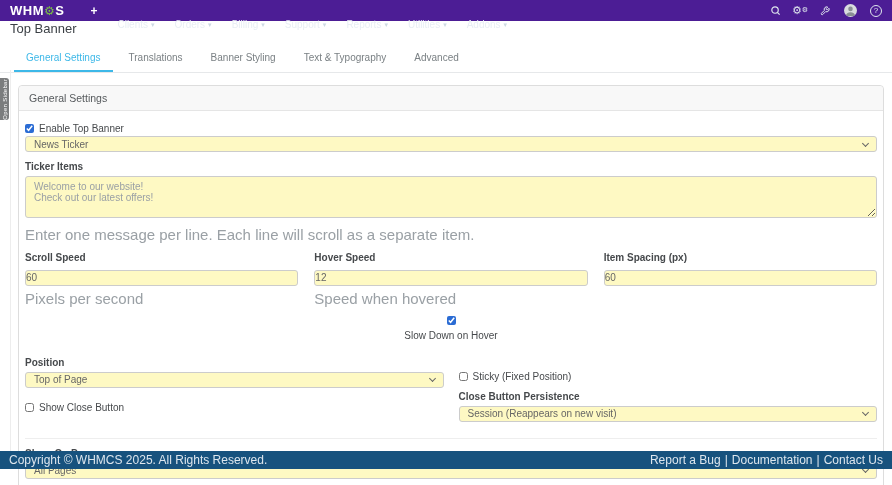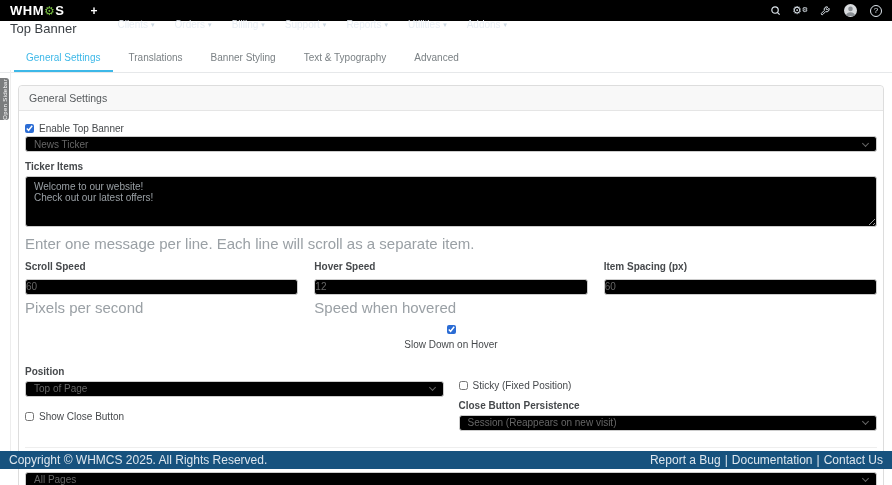--- a/index.html
+++ b/index.html
@@ -1,20 +1,20 @@
 <!DOCTYPE html>
 <html><head>
 <meta charset="utf-8">
 <style>
   * { margin:0; padding:0; box-sizing:border-box; }
   html,body { width:892px; height:485px; overflow:hidden; background:#fff;
     font-family:"Liberation Sans", sans-serif; }
 
   
-  .navbar { height:21px; background:#000000; display:flex; align-items:center;
+  .navbar { height:21px; background:#4c1d95; display:flex; align-items:center;
     padding:0 10px; color:#fff; }
   .logo { display:flex; align-items:baseline; font-weight:bold; font-size:13px;
     letter-spacing:.5px; cursor:pointer; }
   .logo .gear { color:#7AC143; font-family:"DejaVu Sans", sans-serif; font-size:12px; }
   .nav-plus { margin-left:26px; font-weight:bold; font-size:12px; cursor:pointer; }
   .nav-menus { display:flex; margin-left:20px; gap:20px;margin-top:28px; }
   .nav-item { font-size:10px; color:#e8eef4; cursor:pointer; display:flex;
     align-items:center; gap:3px; }
   .nav-item .caret { font-size:7px; color:#cdd9e3; }
   .nav-right { margin-left:auto; display:flex; align-items:center; gap:13px; }
@@ -52,28 +52,28 @@
   .card-header { background:#f8f8f8; border-bottom:1px solid #e5e5e5;
     padding:6px 10px; font-size:10.5px; color:#55595c; border-radius:4px 4px 0 0; }
   .card-body { padding:8px 6px 14px 6px; }
 
   .check-row { display:flex; align-items:center; gap:5px; font-size:10px;
     color:#46494c; margin:4px 0 2px 0; }
   .check-row input { width:9px; height:9px; accent-color:#2B6CD4; margin:0; cursor:pointer; }
 
   .field-label { font-size:10px; font-weight:bold; color:#46494c; margin:9px 0 4px 0; }
   .text-input, .fake-select, .ticker-textarea {
-    width:100%; border:1px solid #ccc; border-radius:3px; background:#000000;
+    width:100%; border:1px solid #ccc; border-radius:3px; background:#fef9c3;
     font-size:10px; color:#666; font-family:"Liberation Sans", sans-serif; }
   .text-input { height:16px; padding:0 0; }
   .fake-select { height:16px; padding:0 8px; display:flex; align-items:center;
     justify-content:space-between; cursor:pointer; }
   .chev { width:5px; height:5px; border-left:1px solid #666; border-bottom:1px solid #666;
     transform:rotate(-45deg); margin-top:-2px; flex:none; }
-  .ticker-textarea { height:51px; padding:4px 8px; resize:vertical; }
+  .ticker-textarea { height:42px; padding:4px 8px; resize:vertical; }
   .ticker-textarea::placeholder { color:#9aa0a5; }
   .help-text { font-size:15px; color:#9aa0a5; margin-top:4px; }
 
   .grid-3 { display:grid; grid-template-columns:1fr 1fr 1fr; gap:16px; }
   .grid-2 { display:grid; grid-template-columns:1fr 1fr; gap:15px; margin-top:16px; }
   .hr { border:0; border-top:1px solid #eee; margin:16px 0 4px 0; }
   .footer { position:absolute; left:0; right:0; bottom:16px; height:18px;
     background:#17527E; color:#dde6ee; display:flex; align-items:center;
     justify-content:space-between; padding:5px 9px; font-size:12px; }
   .footer-links { display:flex; gap:4px; align-items:center; }

